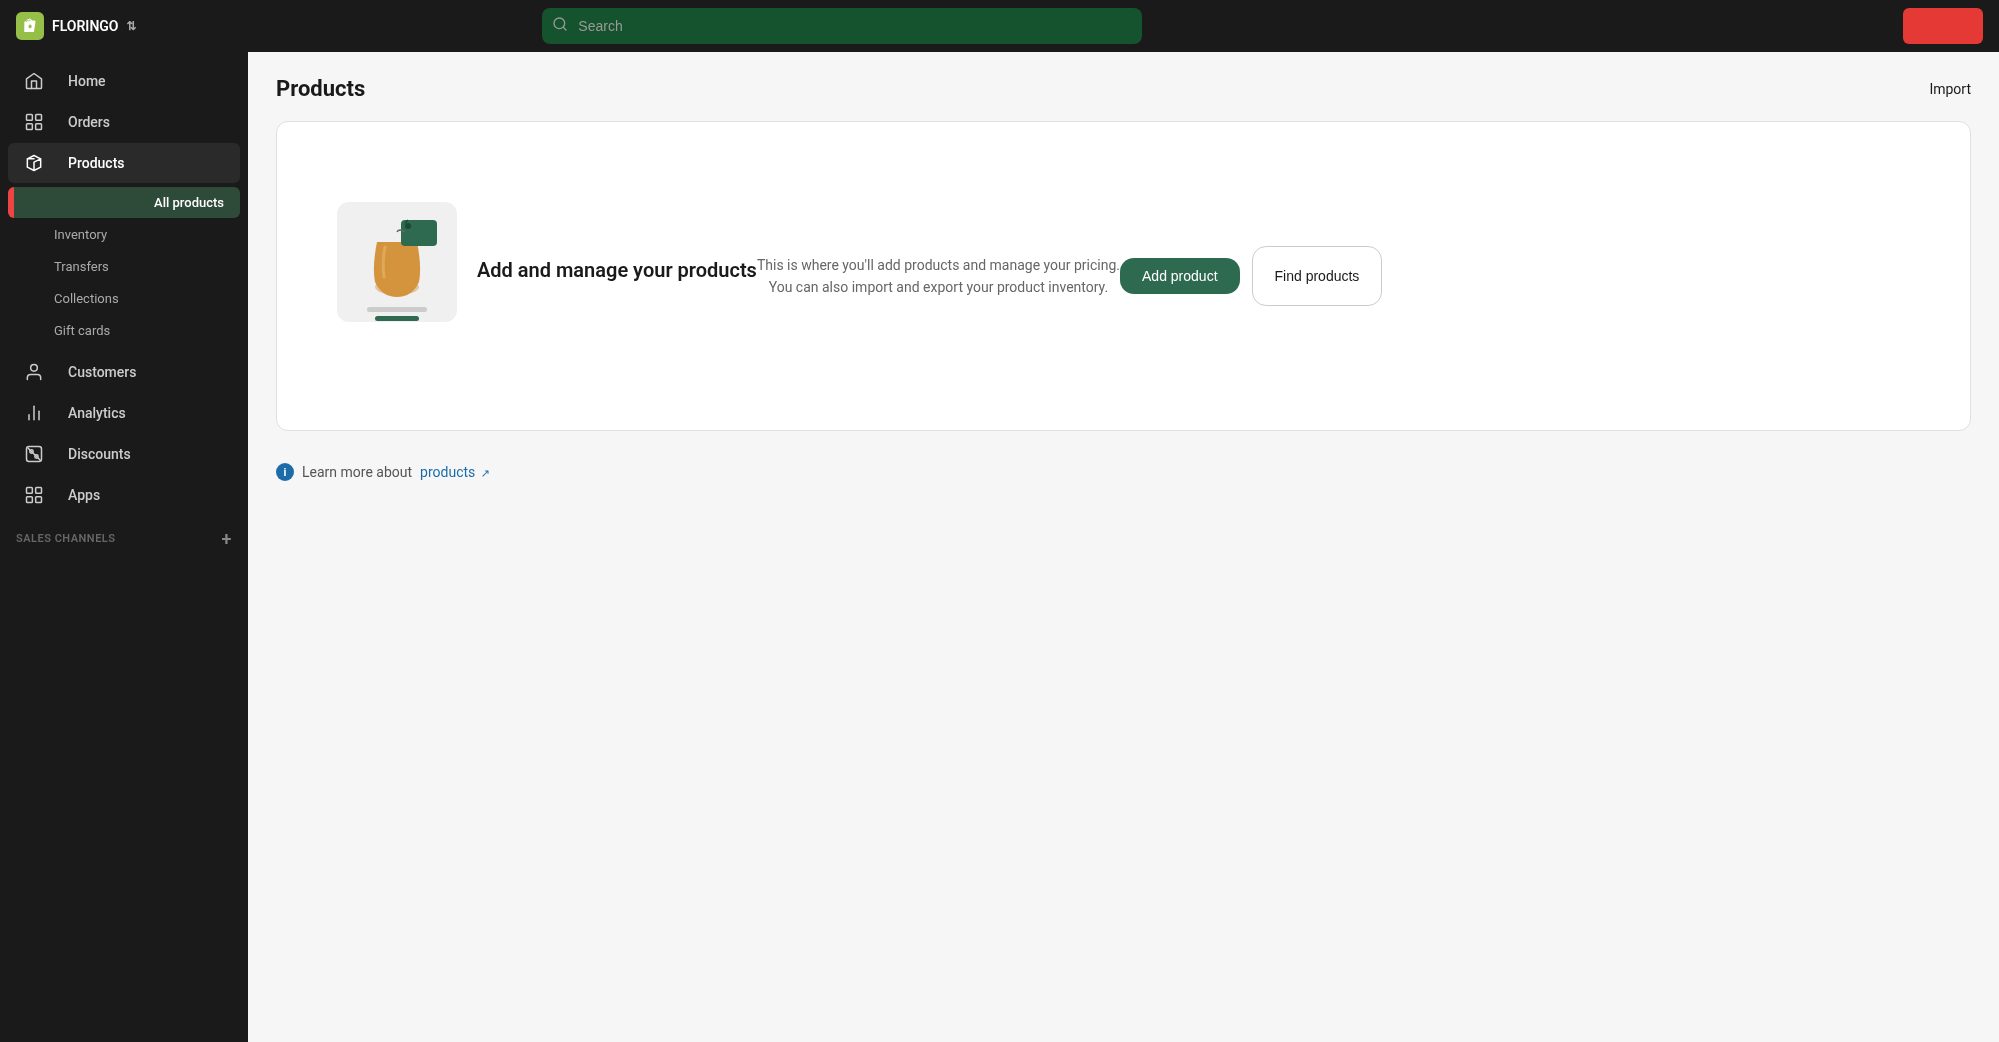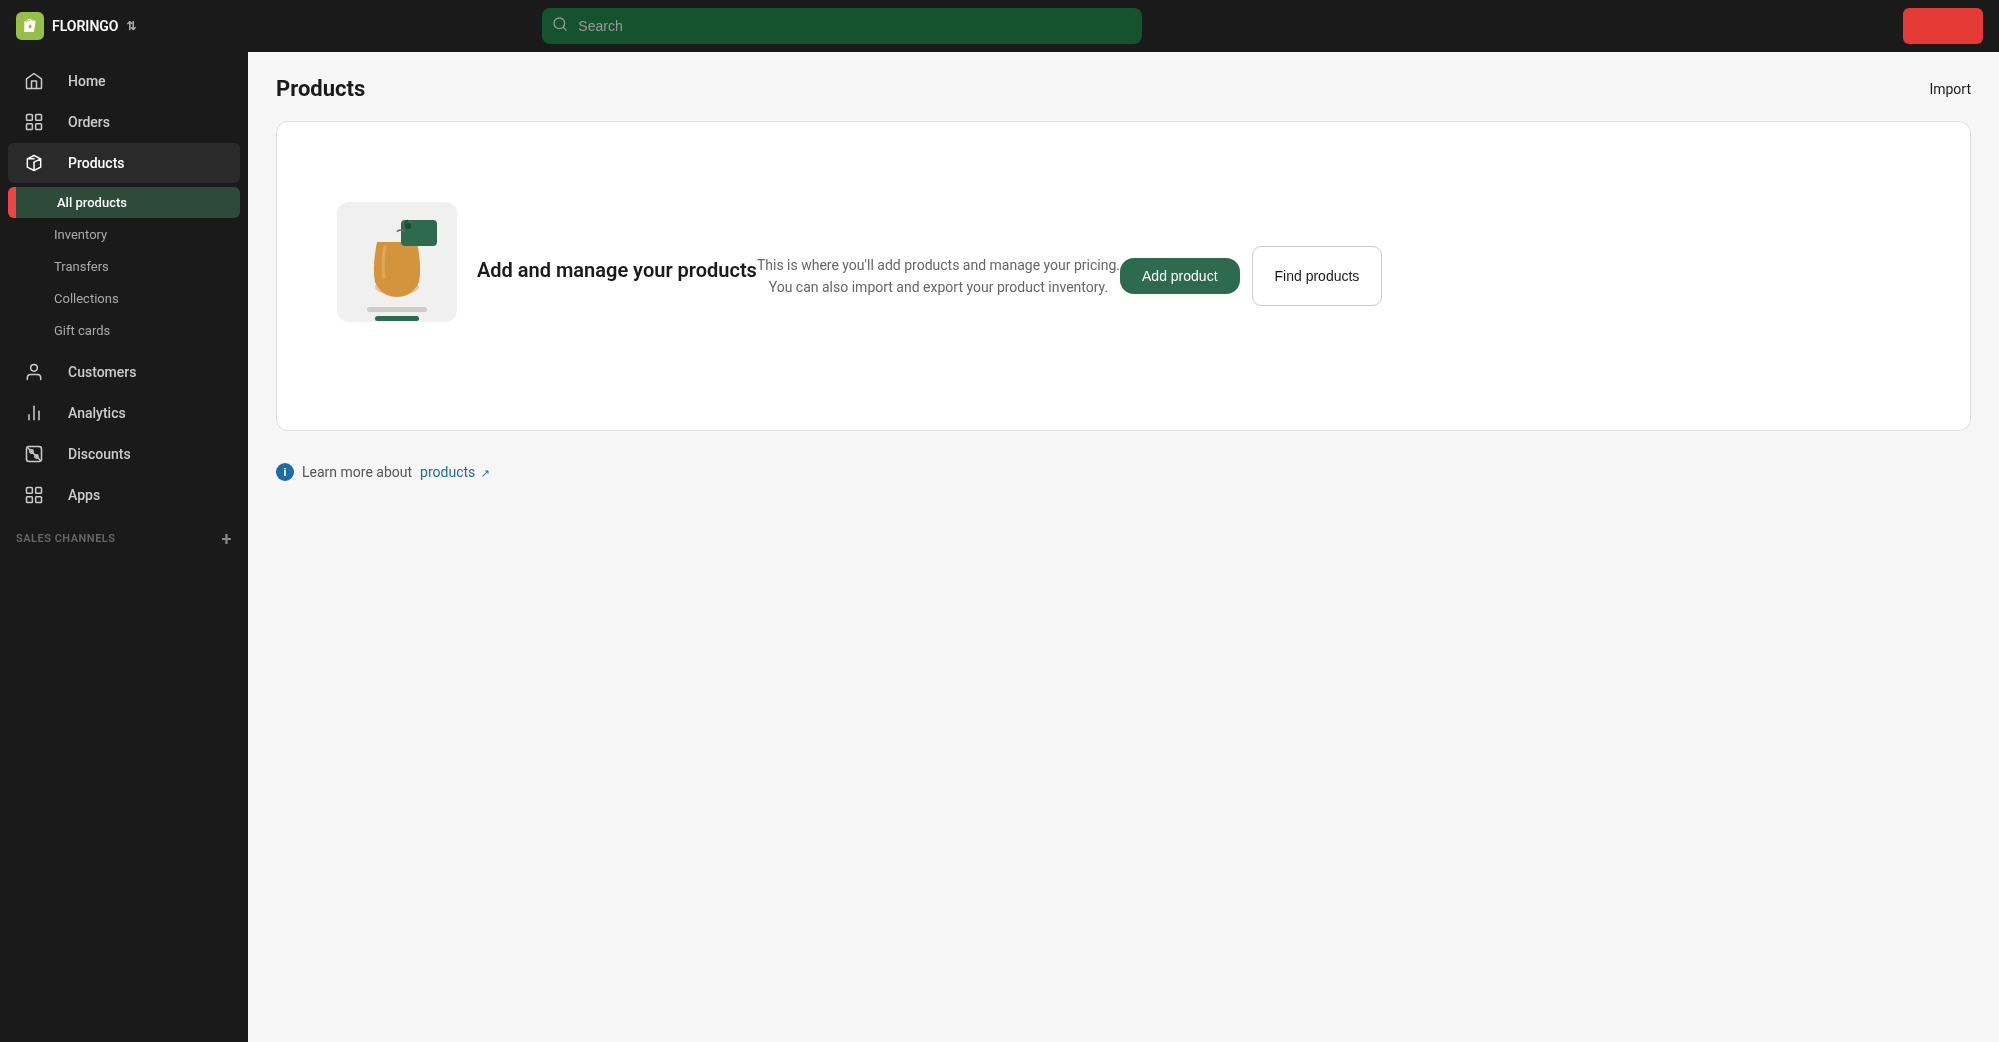--- a/index.html
+++ b/index.html
@@ -111,22 +111,23 @@
       cursor: pointer;
       color: #aaa;
       border-radius: 6px;
       margin: 1px 8px;
       transition: background 0.15s;
     }
     .sidebar-sub-item.active {
       background: #2e4a38;
       color: #fff;
       font-weight: 500;
-      border-left: 8px solid #ef4444;
+      border-left: 6px solid #ef4444;
       padding-left: 41px;
+      justify-content: flex-end;
     }
     .sidebar-section-title {
       font-size: 11px;
       font-weight: 600;
       text-transform: uppercase;
       color: #666;
       padding: 12px 16px 4px;
       display: flex;
       align-items: center;
       justify-content: space-between;
@@ -200,21 +201,21 @@
       padding: 10px 22px;
       font-size: 14px;
       font-weight: 500;
       cursor: pointer;
       transition: background 0.15s;
     }
     .btn-secondary {
       background: #fff;
       color: #1a1a1a;
       border: 1.5px solid #ccc;
-      border-radius: 9px;
+      border-radius: 14px;
       padding: 21px 22px;
       font-size: 14px;
       font-weight: 500;
       cursor: pointer;
       transition: background 0.15s;
     }
 
     
     .learn-more {
       display: flex;

